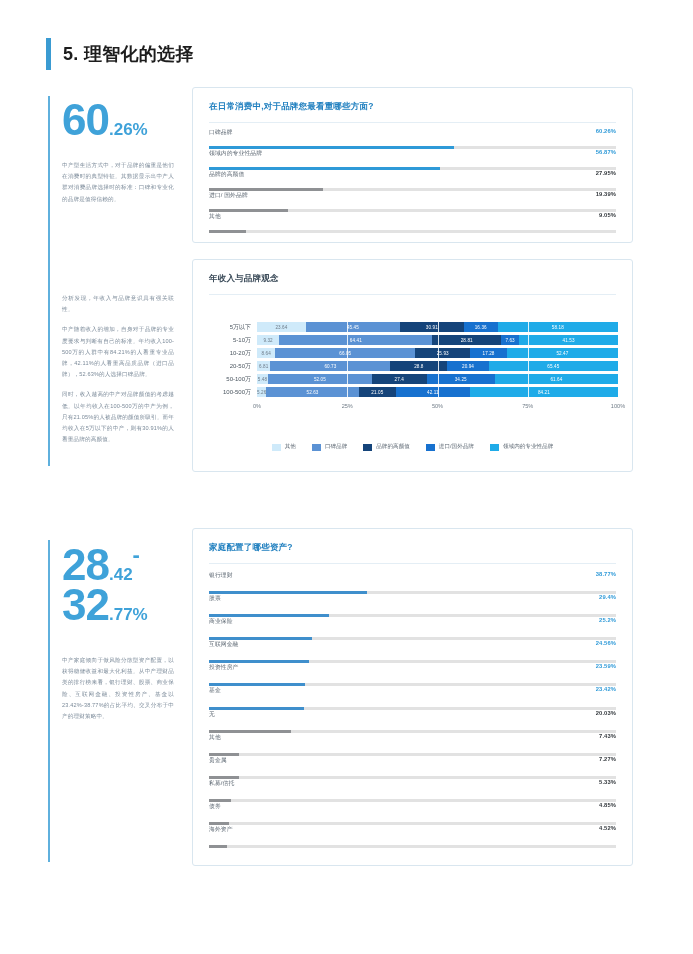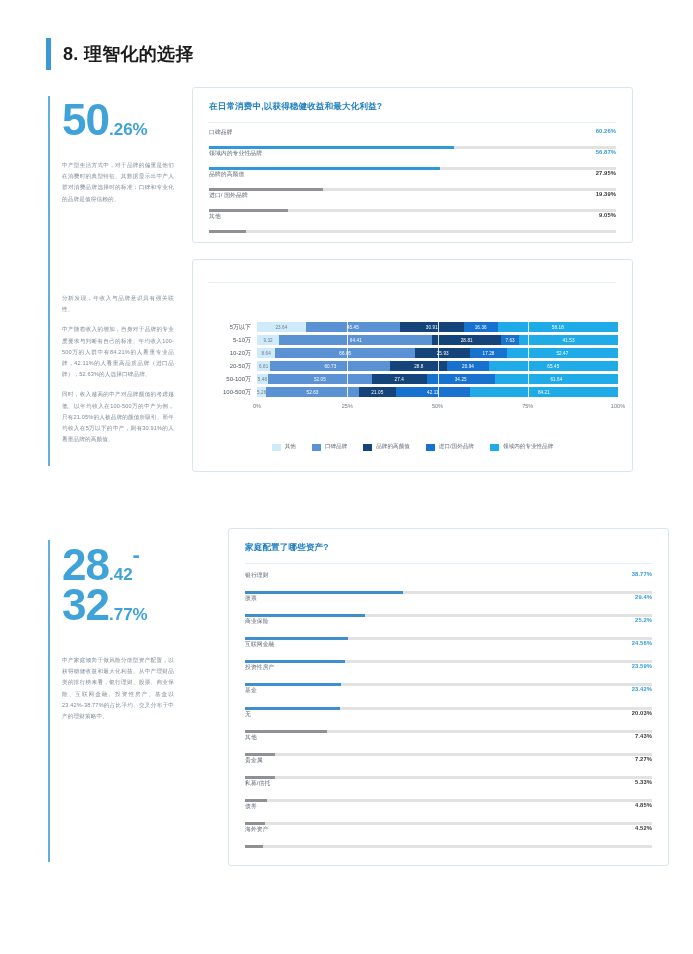--- a/index.html
+++ b/index.html
@@ -103,29 +103,29 @@
   }
   .legend-item{display:flex;align-items:center;gap:4px;}
   .legend-sw{width:9px;height:7px;flex:none;}
   .legend-tx{font-size:5.6px;color:#5a6570;white-space:nowrap;}
 </style>
 </head>
 <body>
 
 <div class="section-head">
   <div class="head-rule"></div>
-  <div class="head-text">8. 理智化的选择</div>
+  <div class="head-text">5. 理智化的选择</div>
 </div>
 
 <div class="guide guide-a"></div>
 <div class="guide guide-b"></div>
 
 <div class="lcol" style="top:100px;">
   <div class="bignum">
-    <span class="int">50</span><span class="dec">.26%</span>
+    <span class="int">60</span><span class="dec">.26%</span>
   </div>
 </div>
 
 <div class="lcol ltext" style="top:160px;">
   <p>中产型生活方式中，对于品牌的偏重是他们在消费时的典型特征。其数据显示出中产人群对消费品牌选择时的标准：口碑和专业化的品牌是值得信赖的。</p>
 </div>
 
 <div class="lcol ltext" style="top:293px;">
   <p>分析发现，年收入与品牌意识具有强关联性。</p>
   <p>中产随着收入的增加，自身对于品牌的专业度要求与判断有自己的标准。年均收入100-500万的人群中有84.21%的人看重专业品牌，42.11%的人看重高品质品牌（进口品牌），52.63%的人选择口碑品牌。</p>
@@ -139,21 +139,21 @@
     <span class="int">32</span><span class="dec">.77%</span>
   </div>
 </div>
 
 <div class="lcol ltext" style="top:655px;">
   <p>中产家庭倾向于做风险分散型资产配置，以获得稳健收益和最大化利益。从中产理财品类的排行榜来看，银行理财、股票、商业保险、互联网金融、投资性房产、基金以23.42%-38.77%的占比平均、交叉分布于中产的理财策略中。</p>
 </div>
 
 <div class="card" style="left:192px;top:87px;width:441px;height:156px;">
   <div style="padding:13px 16px 0 16px;">
-    <div class="card-title">在日常消费中,以获得稳健收益和最大化利益?</div>
+    <div class="card-title">在日常消费中,对于品牌您最看重哪些方面?</div>
     <div class="card-divider"></div>
   </div>
   <div id="chart1" style="position:absolute;left:16px;right:16px;top:40px;height:105px;">
       <div class="hbar-row" style="height: 21px;">
         <div class="hbar-label">口碑品牌</div>
         <div class="hbar-val" style="color: rgb(47, 154, 216);">60.26%</div>
         <div class="hbar-track" style="background: rgb(226, 226, 226);">
           <div class="hbar-fill" style="width: 60.26%; background: rgb(47, 154, 216);"></div>
         </div>
       </div>
@@ -183,20 +183,21 @@
         <div class="hbar-val" style="color: rgb(51, 56, 61);">9.05%</div>
         <div class="hbar-track" style="background: rgb(226, 226, 226);">
           <div class="hbar-fill" style="width: 9.05%; background: rgb(143, 145, 148);"></div>
         </div>
       </div>
     </div>
 </div>
 
 <div class="card" style="left:192px;top:259px;width:441px;height:213px;">
   <div style="padding:13px 16px 0 16px;">
+    <div class="card-title" style="color:#3a4a58;font-size:8.5px;">年收入与品牌观念</div>
     <div class="card-divider"></div>
   </div>
   <div id="chart2" style="position:absolute;left:14px;right:14px;top:62px;height:78px;">
       <div class="stk-row" style="height: 13px;">
         <div class="stk-cat">5万以下</div>
         <div class="stk-bar">
           <div class="stk-seg lite" style="background: rgb(207, 234, 250); width: 13.5442%;">
             <span>23.64</span>
           </div>
           <div class="stk-seg" style="background: rgb(91, 146, 212); width: 26.0399%;">
@@ -343,21 +344,21 @@
         <div class="legend-sw" style="background: rgb(23, 113, 207);"></div>
         <div class="legend-tx">进口/国外品牌</div>
       </div>
       <div class="legend-item">
         <div class="legend-sw" style="background: rgb(31, 171, 232);"></div>
         <div class="legend-tx">领域内的专业性品牌</div>
       </div>
     </div>
 </div>
 
-<div class="card" style="left:192px;top:528px;width:441px;height:338px;margin-left:36px;">
+<div class="card" style="left:192px;top:528px;width:441px;height:338px;">
   <div style="padding:13px 16px 0 16px;">
     <div class="card-title">家庭配置了哪些资产?</div>
     <div class="card-divider"></div>
   </div>
   <div id="chart3" style="position:absolute;left:16px;right:16px;top:42px;height:278px;">
       <div class="hbar-row" style="height: 23.1px;">
         <div class="hbar-label">银行理财</div>
         <div class="hbar-val" style="color: rgb(47, 154, 216);">38.77%</div>
         <div class="hbar-track" style="background: rgb(226, 226, 226);">
           <div class="hbar-fill" style="width: 38.77%; background: rgb(63, 143, 204);"></div>

